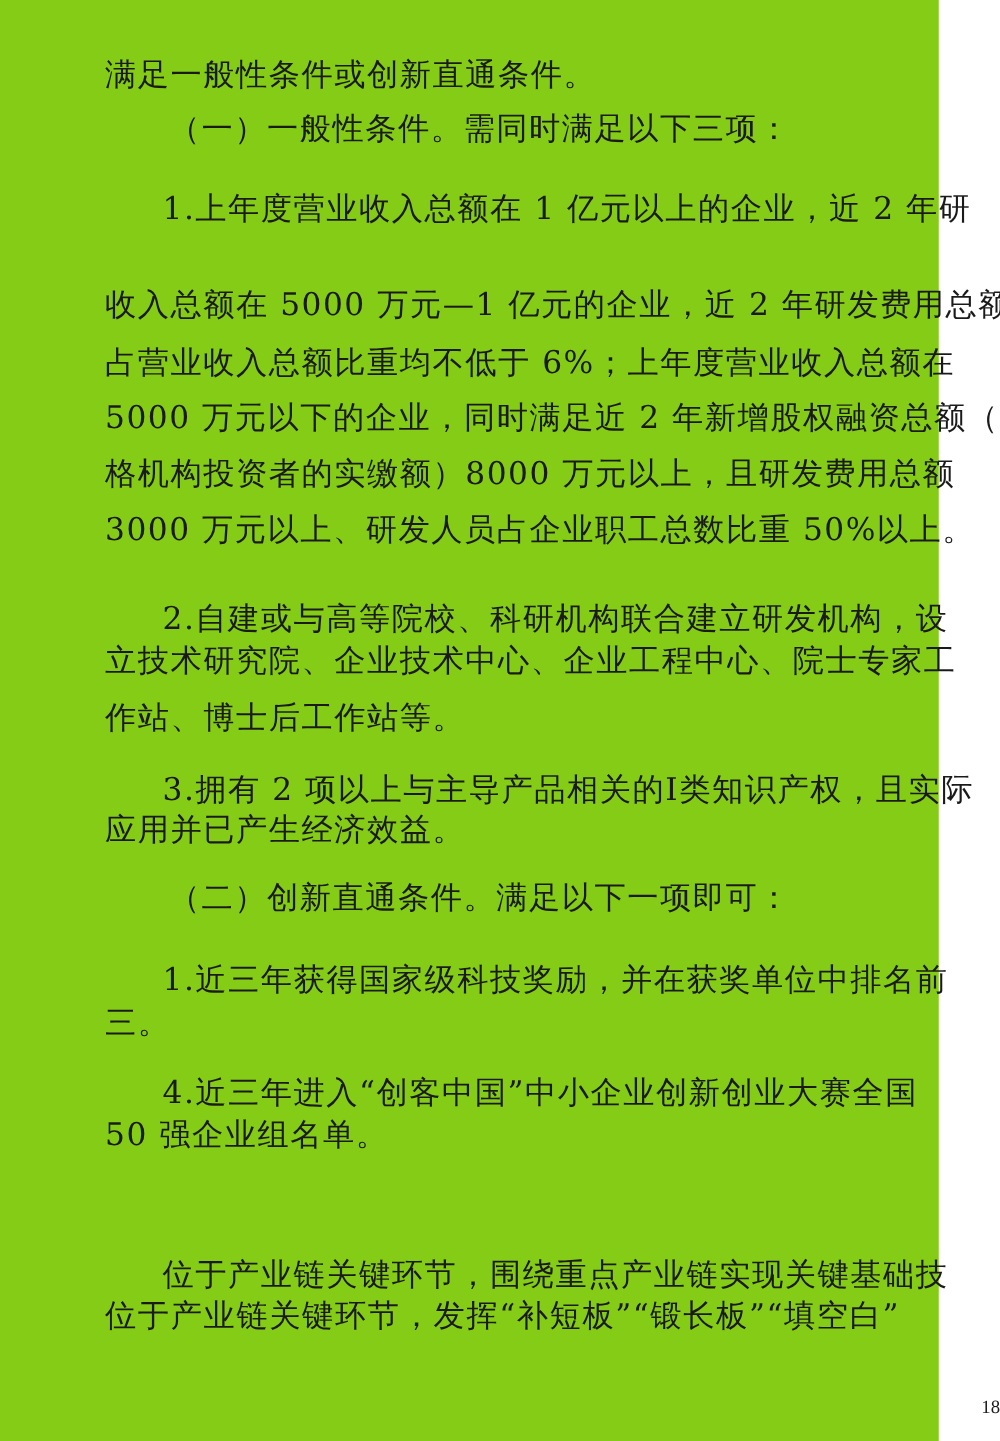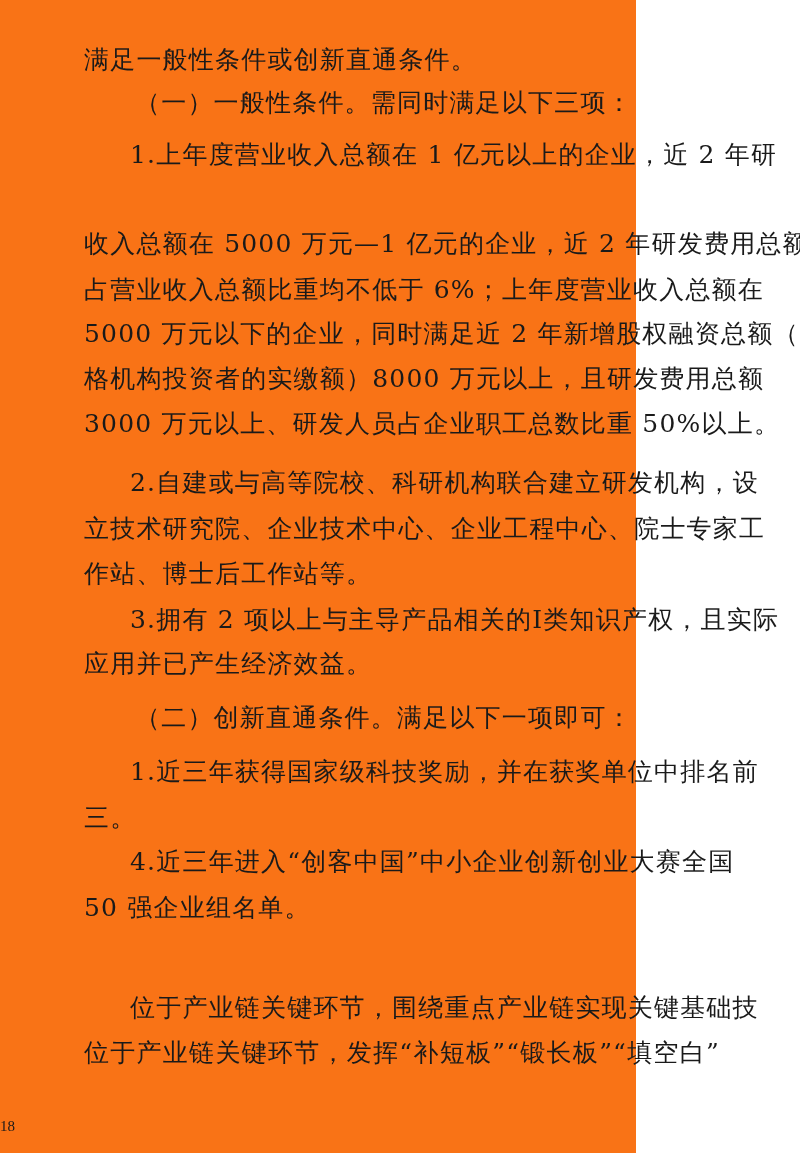--- a/index.html
+++ b/index.html
@@ -1,25 +1,25 @@
 <!DOCTYPE html>
 <html><head>
 <meta charset="utf-8">
 <style>
   html, body { margin: 0; padding: 0; background: #ffffff; }
   body { width: 800px; height: 1153px; position: relative; overflow: hidden;
          font-family: "DejaVu Serif", "Liberation Serif", serif; color: #1a1a1a; }
-  .page { position: absolute; left: 0; top: 0; width: 636px; height: 1153px; background: #f97316; }
+  .page { position: absolute; left: 0; top: 0; width: 751px; height: 1153px; background: #84cc16; }
   .line { position: absolute; left: 84px; width: 636px; font-size: 25px; line-height: 30px;
           white-space: nowrap; letter-spacing: 1.2px; }
-  .indent { left: 130px; width: 590px; }
+  .indent { left: 130px; width: 590px; margin-top: 12px; }
   .half-indent { left: 116px; margin-left: 19px; }
   .heading { font-family: "DejaVu Sans", "Liberation Sans", sans-serif; font-weight: bold; letter-spacing: 1px; }
   .justify { text-align: justify; text-align-last: justify; }
-  .page-num { position: absolute; top: 1118px; left: 0; width: 800px; text-align: left;
+  .page-num { position: absolute; top: 1118px; left: 0; width: 800px; text-align: right;
               font-size: 15px; font-family: "Liberation Serif", serif; }
 </style>
 </head>
 <body>
 
 <div class="page">
   <div class="line" style="top:45px">满足一般性条件或创新直通条件。</div>
   <div class="line half-indent" style="top:88px">（一）一般性条件。需同时满足以下三项：</div>
   <div class="line indent justify" style="top:140px">1.上年度营业收入总额在 1 亿元以上的企业，近 2 年研</div>
   <div class="line justify" style="top:229px">收入总额在 5000 万元—1 亿元的企业，近 2 年研发费用总额</div>

